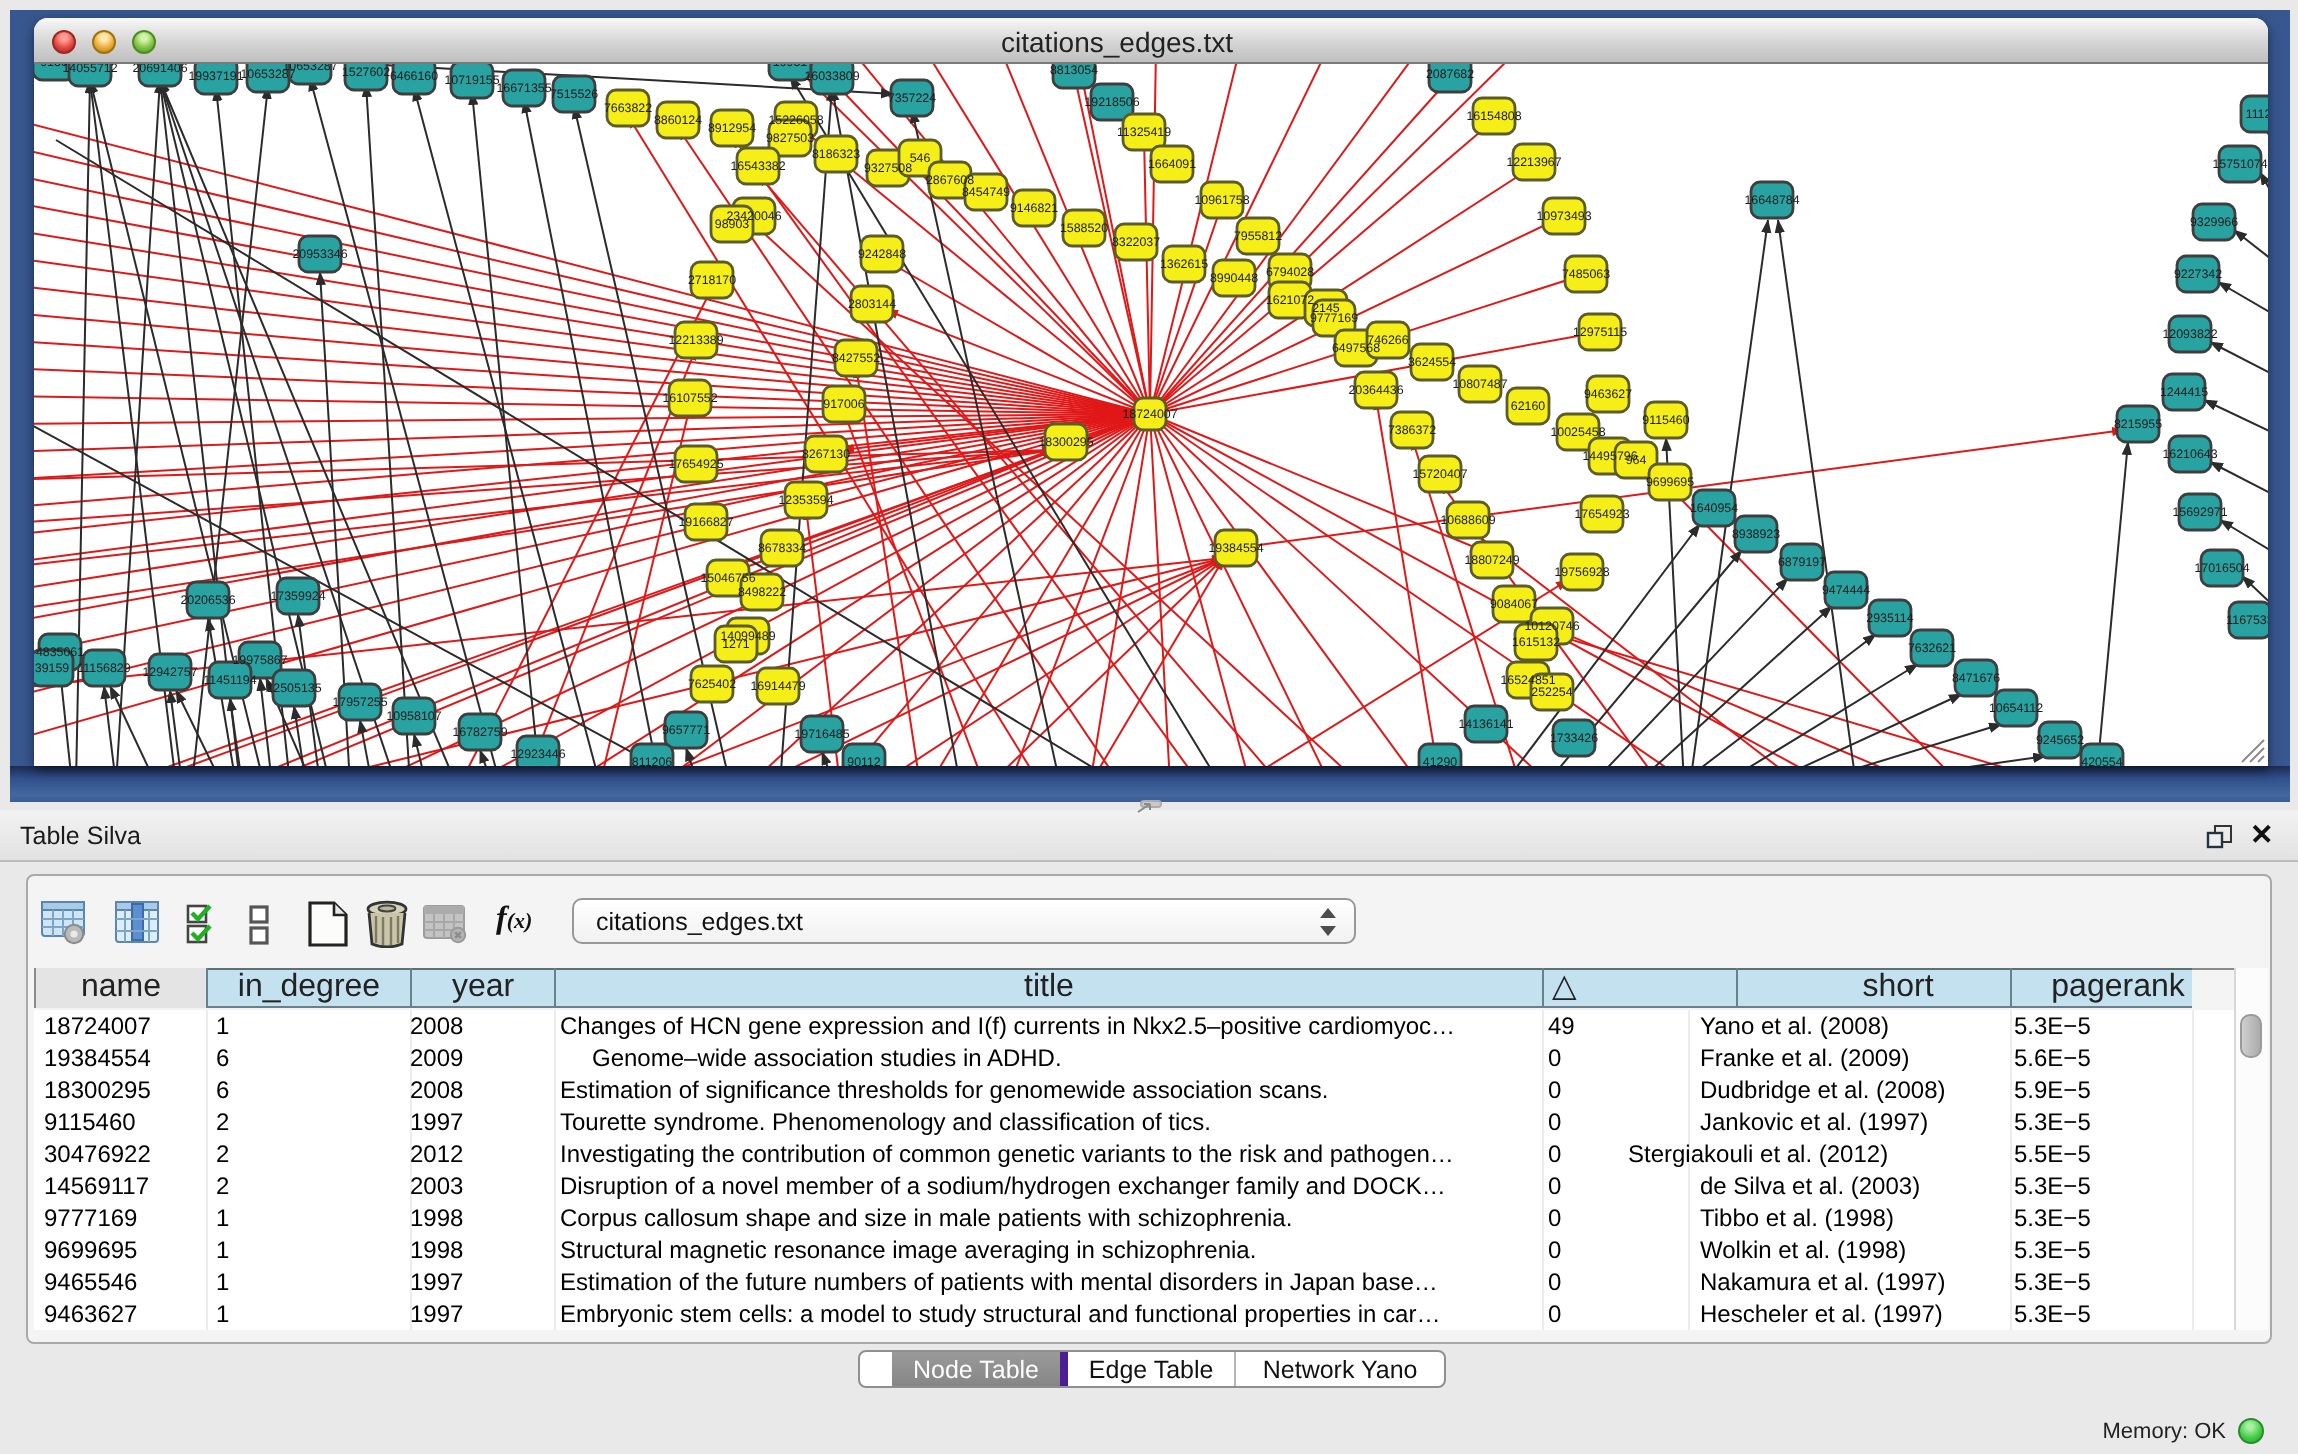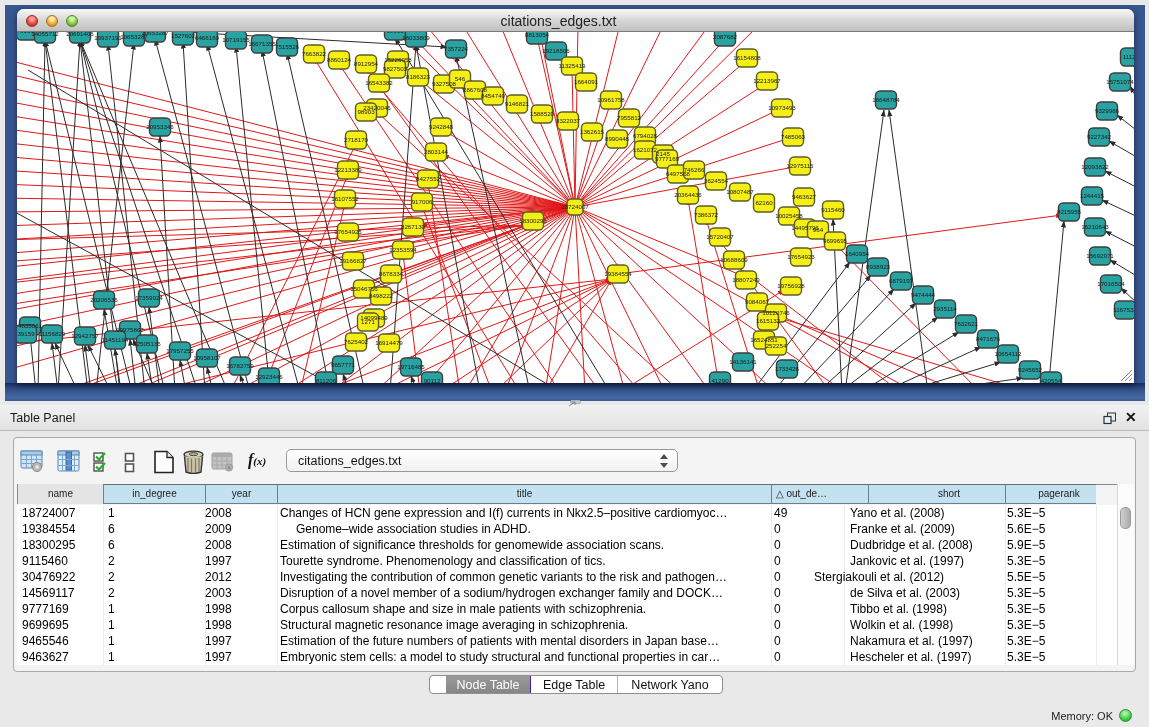--- a/index.html
+++ b/index.html
@@ -24,35 +24,35 @@
   background:linear-gradient(#f2f2f2,#e2e2e2); border-bottom:1px solid #bcbcbc; }
 #tptitle { left:10px; top:411px; font-size:12.5px; color:#1a1a1a; }
 #card { left:13px; top:437px; width:1123px; height:235px; background:#f4f4f4;
   border:1px solid #a9a9a9; border-radius:4px; }
 #combo { left:286px; top:449px; width:392px; height:23px; background:linear-gradient(#ffffff,#f1f1f1);
   border:1px solid #989898; border-radius:5px; }
 #combotext { left:298px; top:454px; font-size:12.5px; color:#111; }
 
 #thead { left:17px; top:484px; width:1079px; height:20px; background:#c4e1f0;
   border-top:1px solid #5f6f78; border-bottom:1px solid #6e7e88; }
-.hc { position:absolute; top:484px; height:20px; line-height:20px; font-size:10px; color:#222;
+.hc { position:absolute; top:484px; height:20px; line-height:20px; font-size:16px; color:#222;
   text-align:center; border-left:1px solid #69808e; }
 #rowsbg { left:17px; top:505px; width:1100px; height:160px; background:#fff; }
 .cell { position:absolute; font-size:12px; color:#000; line-height:16px; white-space:nowrap; }
 .vline { position:absolute; top:505px; height:160px; width:1px; background:#ececec; }
 
 #sbar { left:1117px; top:484px; width:17px; height:181px; background:#fcfcfc; border-left:1px solid #d8d8d8;}
 #sthumb { left:1120px; top:507px; width:11px; height:22px; background:linear-gradient(90deg,#cfcfcf,#ababab);
   border:1px solid #9a9a9a; border-radius:5px; }
 
 #tabs { left:429px; top:675px; width:294px; height:19px; border:1px solid #8f8f8f; border-radius:4px;
   background:#fff; overflow:hidden; display:flex; }
 .tab { height:100%; line-height:18px; font-size:12.5px; text-align:center; color:#111; }
 #tab1 { width:89px; background:linear-gradient(#9a9a9a,#868686); color:#fff;margin-left:16px; }
-#tab2 { width:92px; border-left:1px solid #4c1d95; }
+#tab2 { width:92px; border-left:4px solid #4c1d95; }
 #tab3 { width:111px; border-left:1px solid #b5b5b5; }
 #mem { right:36px; top:710px; font-size:11px; color:#222; position:absolute; }
 #memdot { left:1119px; top:709px; width:13px; height:13px; border-radius:50%;
   background:radial-gradient(circle at 45% 30%, #a6f0a0 0 15%, #3ecb44 60%, #23a52b); border:1px solid #2b8a2f; }
 #handle { left:570px; top:400px; width:11px; height:4px; background:#c9c9c9; border-radius:2px; border:1px solid #adadad;}
 .icon { position:absolute; top:450px; }
 #flt { left:1103px; top:412px; }
 #xcl { left:1125px; top:409px; font-size:14px; font-weight:bold; color:#111; position:absolute;}
 </style></head>
 <body>
@@ -516,21 +516,21 @@
 </g>
 </svg>
   </div>
 <div class="abs" id="titlebar"></div>
 <div class="abs tl" id="tl1"></div>
 <div class="abs tl" id="tl2"></div>
 <div class="abs tl" id="tl3"></div>
 <div class="abs" id="title">citations_edges.txt</div>
 
 <div class="abs" id="tphead"></div>
-<div class="abs" id="tptitle">Table Panel</div>
+<div class="abs" id="tptitle">Table Silva</div>
 <svg class="abs" id="flt" width="14" height="13">
     <rect x="4.5" y="1" width="8" height="8" fill="none" stroke="#333" stroke-width="1"></rect>
     <rect x="1" y="4.5" width="7" height="7" fill="#eee" stroke="#234" stroke-width="1.2"></rect>
   </svg>
 <div id="xcl">✕</div>
 <div class="abs" id="card"></div>
 
 <svg class="icon" style="left:20px" width="24" height="23">
  <rect x="1" y="1" width="21" height="17" rx="1.5" fill="#cfe4f4" stroke="#5a87b0"></rect>
  <rect x="1" y="1" width="21" height="4" fill="#a9cbe8" stroke="#5a87b0"></rect>

